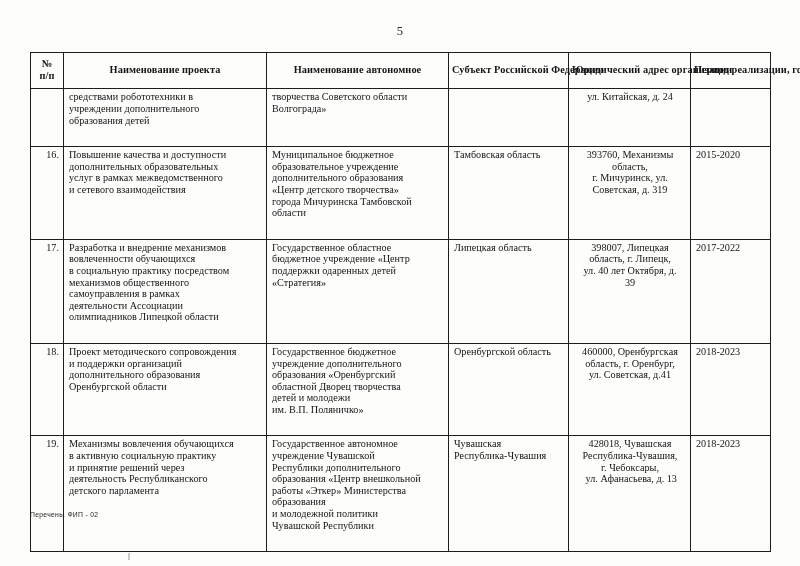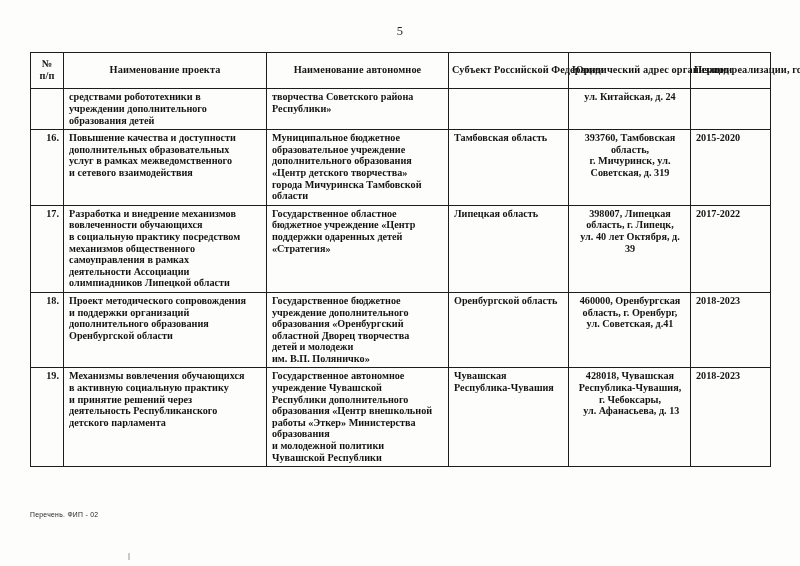--- a/index.html
+++ b/index.html
@@ -38,25 +38,25 @@
   }
   table.doc-table {
     border-collapse: collapse;
     width: 740px;
     table-layout: fixed;
   }
   table.doc-table td,
   table.doc-table th {
     border: 1px solid #1d1d1d;
     vertical-align: top;
-    padding: 2px 4px 3px 5px;
+    padding: 2px 4px 20px 5px;
     font-size: 10.2px;
     line-height: 11.6px;
     color: #141414;
-    font-weight: bold;
+    font-weight: normal;
   }
   table.doc-table thead th {
     text-align: center;
     vertical-align: middle;
     font-weight: bold;
     font-size: 10.3px;
     line-height: 12.2px;
     padding: 5px 3px 6px 3px;
     letter-spacing: 0.1px;
   }
@@ -116,31 +116,31 @@
           <th class="c3"><span class="cell-lines"><span>Наименование автономное</span></span></th>
           <th class="c4"><span class="cell-lines"><span>Субъект Российской Федерации</span></span></th>
           <th class="c5"><span class="cell-lines"><span>Юридический адрес организации</span></span></th>
           <th class="c6"><span class="cell-lines"><span>Период реализации, годы</span></span></th>
         </tr>
       </thead>
       <tbody>
           <tr>
             <td class="c1 col-num"><span class="cell-lines"><span>&nbsp;</span></span></td>
             <td class="c2"><span class="cell-lines"><span>средствами робототехники в</span><span>учреждении дополнительного</span><span>образования детей</span></span></td>
-            <td class="c3"><span class="cell-lines"><span>творчества Советского района</span><span>Республики»</span></span></td>
+            <td class="c3"><span class="cell-lines"><span>творчества Советского области</span><span>Волгограда»</span></span></td>
             <td class="c4"><span class="cell-lines"><span>&nbsp;</span></span></td>
             <td class="c5"><span class="cell-lines"><span>ул. Китайская, д. 24</span></span></td>
             <td class="c6"><span class="cell-lines"><span>&nbsp;</span></span></td>
           </tr>
           <tr>
             <td class="c1 col-num"><span class="cell-lines"><span>16.</span></span></td>
             <td class="c2"><span class="cell-lines"><span>Повышение качества и доступности</span><span>дополнительных образовательных</span><span>услуг в рамках межведомственного</span><span>и сетевого взаимодействия</span></span></td>
             <td class="c3"><span class="cell-lines"><span>Муниципальное бюджетное</span><span>образовательное учреждение</span><span>дополнительного образования</span><span>«Центр детского творчества»</span><span>города Мичуринска Тамбовской</span><span>области</span></span></td>
             <td class="c4"><span class="cell-lines"><span>Тамбовская область</span></span></td>
-            <td class="c5"><span class="cell-lines"><span>393760, Тамбовская</span><span>область,</span><span>г. Мичуринск, ул.</span><span>Советская, д. 319</span></span></td>
+            <td class="c5"><span class="cell-lines"><span>393760, Механизмы</span><span>область,</span><span>г. Мичуринск, ул.</span><span>Советская, д. 319</span></span></td>
             <td class="c6"><span class="cell-lines"><span>2015-2020</span></span></td>
           </tr>
           <tr>
             <td class="c1 col-num"><span class="cell-lines"><span>17.</span></span></td>
             <td class="c2"><span class="cell-lines"><span>Разработка и внедрение механизмов</span><span>вовлеченности обучающихся</span><span>в социальную практику посредством</span><span>механизмов общественного</span><span>самоуправления в рамках</span><span>деятельности Ассоциации</span><span>олимпиадников Липецкой области</span></span></td>
             <td class="c3"><span class="cell-lines"><span>Государственное областное</span><span>бюджетное учреждение «Центр</span><span>поддержки одаренных детей</span><span>«Стратегия»</span></span></td>
             <td class="c4"><span class="cell-lines"><span>Липецкая область</span></span></td>
             <td class="c5"><span class="cell-lines"><span>398007, Липецкая</span><span>область, г. Липецк,</span><span>ул. 40 лет Октября, д.</span><span>39</span></span></td>
             <td class="c6"><span class="cell-lines"><span>2017-2022</span></span></td>
           </tr>

